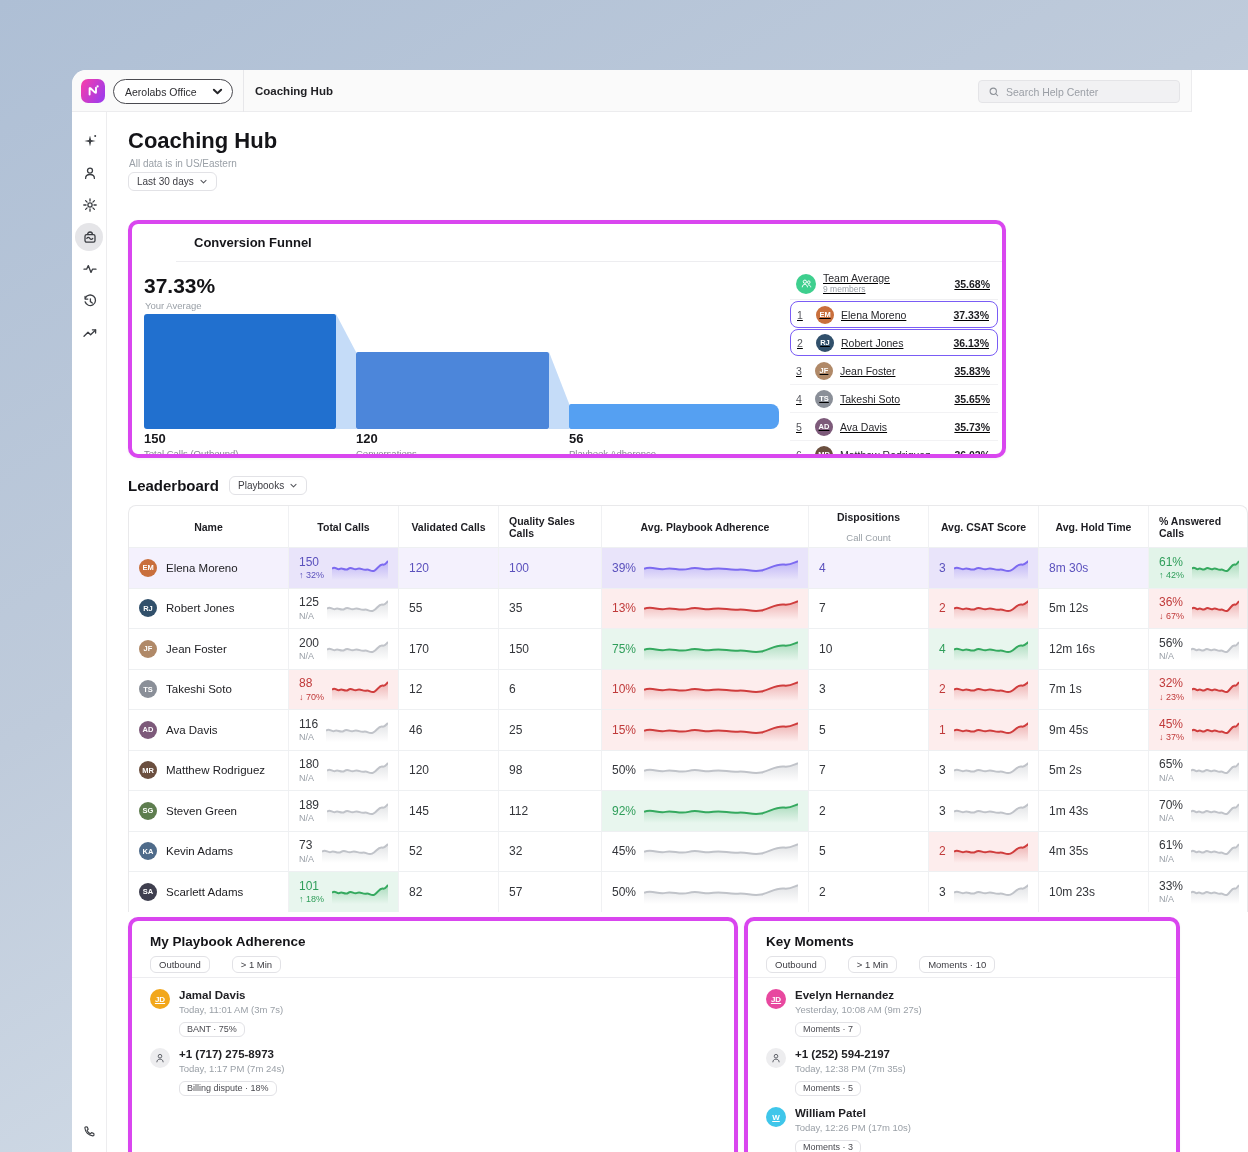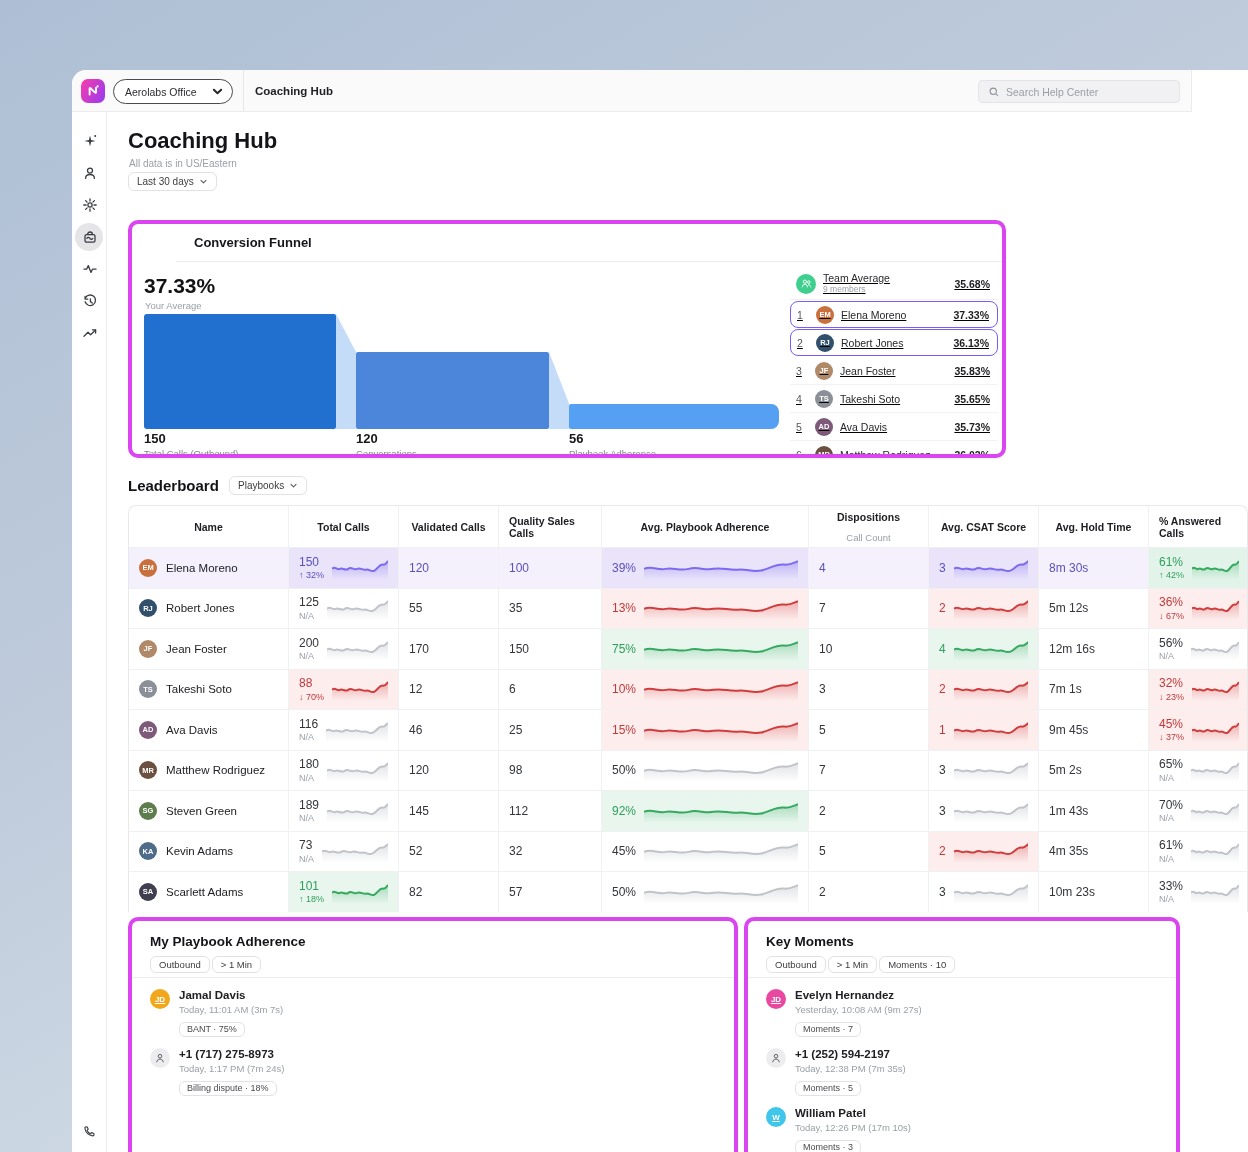--- a/index.html
+++ b/index.html
@@ -90,21 +90,21 @@
   .t-purple{color:#5b51bd;} .t-red{color:#c03a3a;} .t-green{color:#2f9e5a;} .t-gray{color:#9aa0a8;} .t-dark{color:#33353a;}
   .bg-purple{background:#ece8fb;} .bg-red{background:#fdeded;} .bg-green{background:#e8f6ee;}
   .row-hl .cell{background:#f4f1fd;}
   .row-hl .cell.bg-purple{background:#e9e4fa;}
   .row-hl .cell.bg-green{background:#e2f4e9;}
   .row-hl .plain{color:#5b51bd;}
   
   #pb-card{left:56px;top:847px;width:610px;height:250px;border-radius:10px;}
   #km-card{left:672px;top:847px;width:436px;height:250px;border-radius:10px;}
   .bc-title{position:absolute;left:18px;top:13px;font-size:13.5px;font-weight:700;color:#141418;}
-  .bc-chips{position:absolute;left:18px;top:35px;display:flex;gap:2px;}
+  .bc-chips{position:absolute;left:18px;top:35px;display:flex;gap:22px;}
   .bc-chips .chip{height:17px;font-size:9.5px;}
   .bc-div{position:absolute;left:0;top:56px;width:100%;border-top:1px solid #ededf0;}
   .bc-items{position:absolute;left:18px;top:66px;right:14px;}
   .bc-item{position:relative;height:59px;cursor:pointer;}
   .bc-av{position:absolute;left:0;top:2px;width:20px;height:20px;border-radius:50%;color:#fff;
     font-size:8px;font-weight:700;display:flex;align-items:center;justify-content:center;text-decoration:underline;}
   .bc-av.icon{background:#ededef;}
   .bc-name{position:absolute;left:29px;top:2px;font-size:11.5px;font-weight:700;color:#202024;}
   .bc-sub{position:absolute;left:29px;top:17px;font-size:9.5px;color:#9aa0a7;}
   .bc-chip{position:absolute;left:29px;top:31px;}

